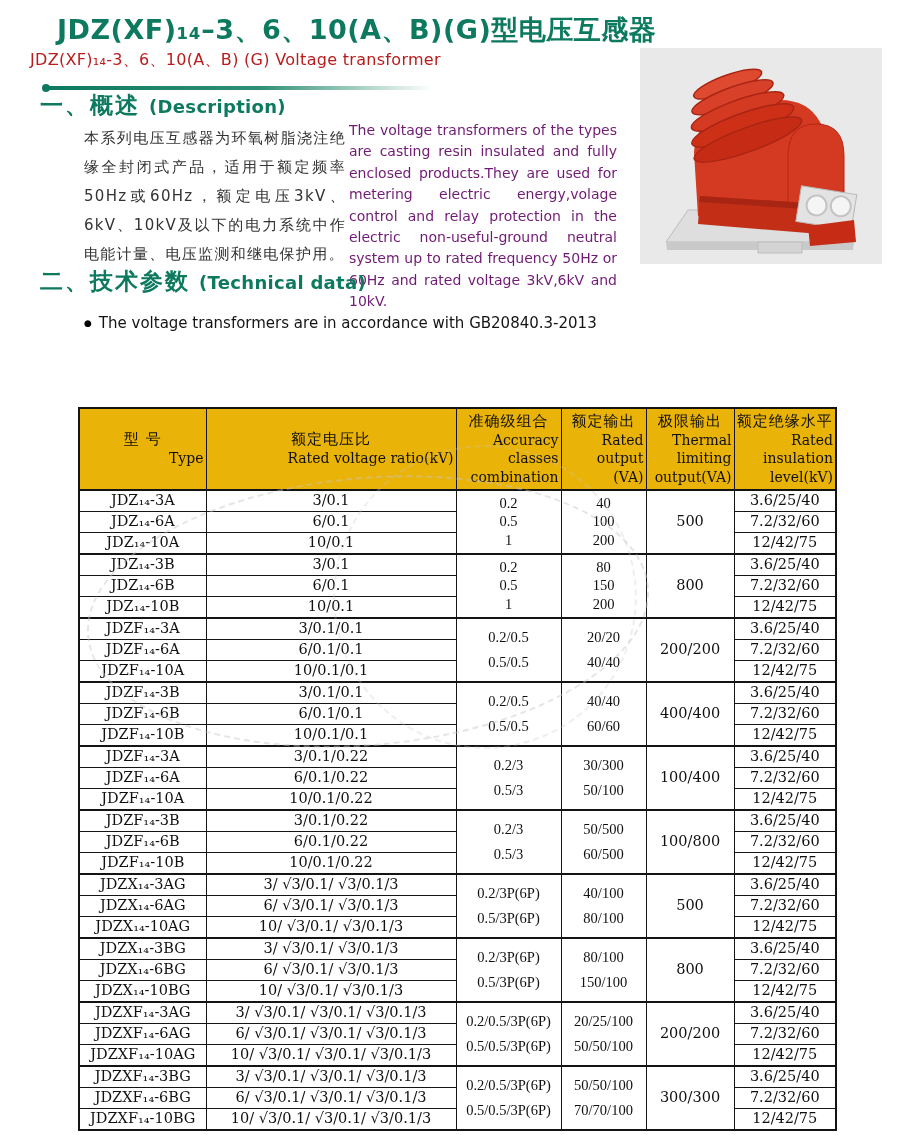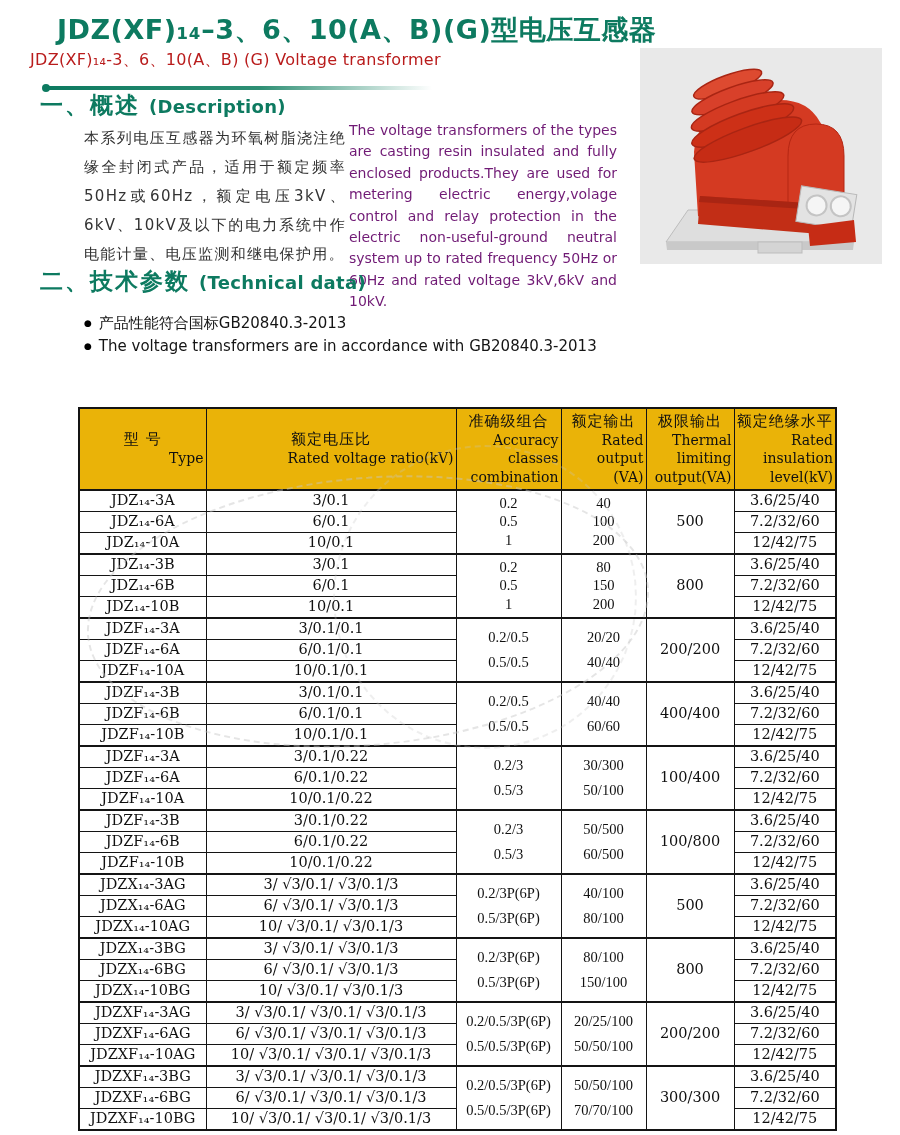--- a/index.html
+++ b/index.html
@@ -107,21 +107,20 @@
     <polygon points="168,178 214,172 216,194 170,198" fill="#c62c15"></polygon>
   </svg>
 </div>
 
 <div class="abs sec-head" id="sec2">
   <span class="num">二、</span><span class="zh">技术参数</span>
   <span class="en">(Technical data)</span>
 </div>
 
 <div class="abs bullets">
-  <div class="li"><span class="b">●</span><span>产品性能符合国标GB20840.3-2013</span></div>
   <div class="li"><span class="b">●</span><span>The voltage transformers are in accordance with GB20840.3-2013</span></div>
 </div>
 
 <div class="abs tblwrap">
   <table>
     <colgroup>
       <col style="width:127px">
         <col style="width:250px">
         <col style="width:105px">
       <col style="width:85px">

